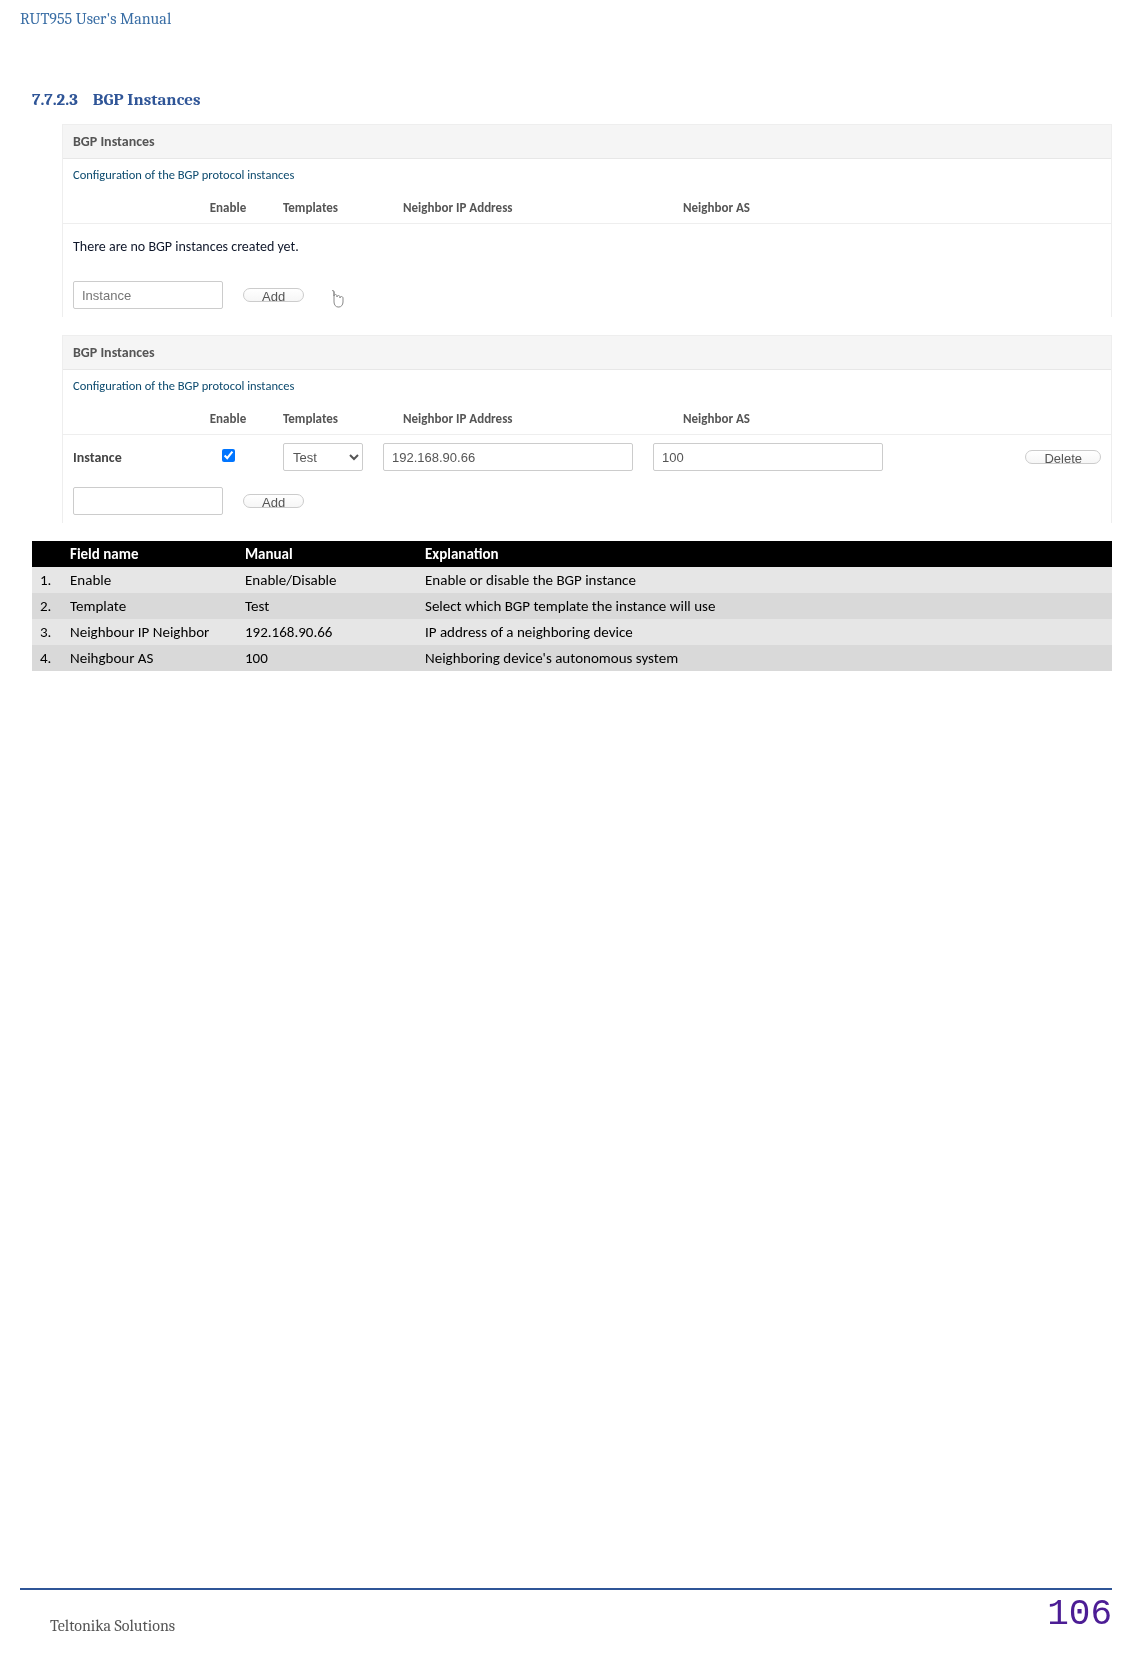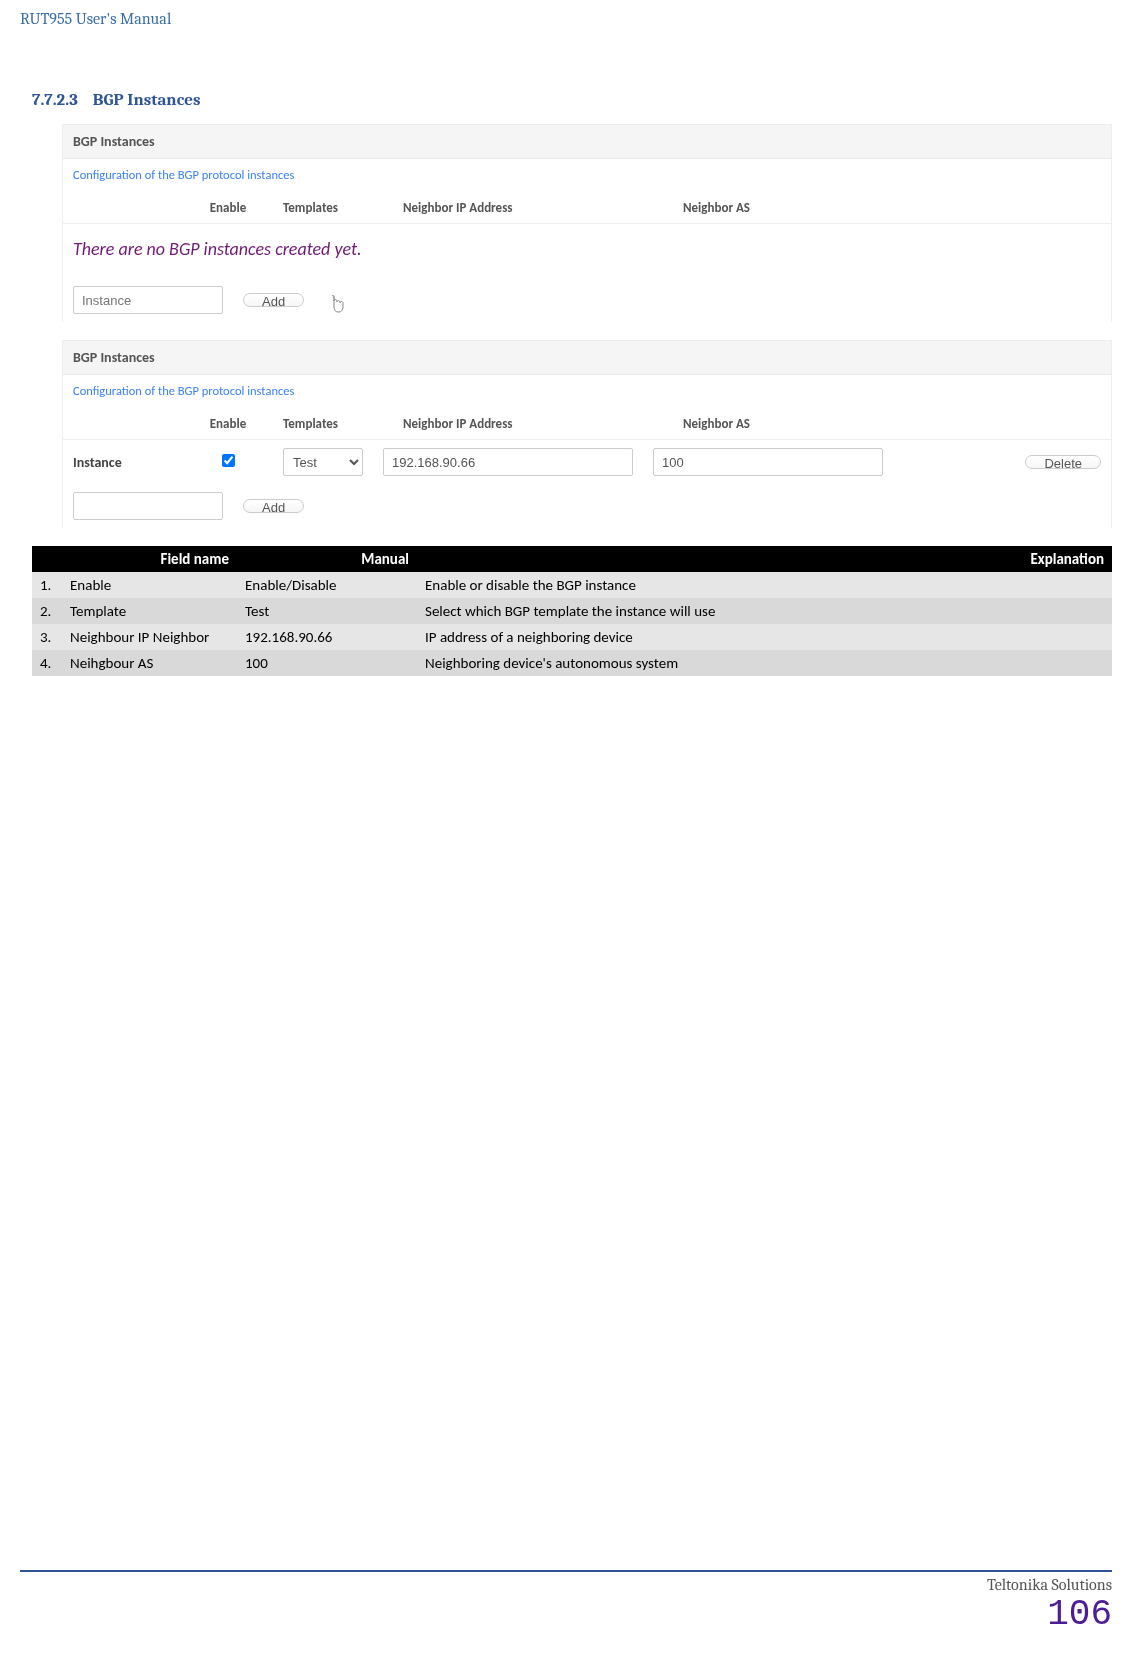--- a/index.html
+++ b/index.html
@@ -56,43 +56,42 @@
       background: #f5f5f5;
       border-bottom: 1px solid #e7e7e7;
       padding: 8px 10px;
       font-weight: bold;
       color: #555;
       font-size: 14px;
     }
     .panel-subtitle {
       display: block;
       font-size: 12.5px;
-      color: #3b82f6;
+      color: #0c4a6e;
       padding: 8px 10px 10px 10px;
     }
     .header-row {
       display: flex;
       align-items: center;
       padding: 8px 10px;
       font-size: 13px;
       font-weight: bold;
       color: #555;
       gap: 20px;
       border-bottom: 1px solid #eee;
     }
     .header-row .name-col { width: 100px; flex-shrink:0; }
     .header-row .enable-col { width: 70px; text-align:center; flex-shrink:0; }
     .header-row .templates-col { width: 100px; flex-shrink:0; }
     .header-row .ip-col { width: 260px; flex-shrink:0;}
     .header-row .as-col { width: 260px; flex-shrink:0; }
     .empty-msg {
       display: block;
-      font-size: 18px;
-      font-style: italic;
-      color: #701a75;
+      font-size: 14px;
+      color: #0f172a;
       padding: 14px 10px 18px 10px;
     }
     .add-row {
       display: flex;
       align-items: center;
       padding: 8px 10px;
       gap: 20px;
     }
     .text-input {
       height: 28px;
@@ -159,21 +158,21 @@
 
     .data-table {
       width: 100%;
       border-collapse: collapse;
       margin-top: 8px;
       font-size: 15px;
     }
     .data-table th {
       background: #000;
       color: #fff;
-      text-align: right;
+      text-align: left;
       padding: 4px 8px;
       font-weight: bold;
     }
     .data-table th.numcol { width: 30px; }
     .data-table th.fcol { width: 175px; }
     .data-table th.vcol { width: 180px; }
     .data-table td {
       padding: 4px 8px;
       vertical-align: top;
     }
@@ -188,21 +187,20 @@
     }
     .footer-line {
       border: none;
       border-top: 2px solid #2f5597;
       margin-bottom: 4px;
     }
     .footer-row {
       display: flex;
       justify-content: space-between;
       align-items: flex-end;
-      flex-direction: column;
     }
     .footer-left {
       font-family: Cambria, Georgia, serif;
       color: #555;
       font-size: 16px;
       padding-left: 30px;
     }
     .footer-right {
       font-family: Liberation Mono, monospace;
       font-size: 36px;

